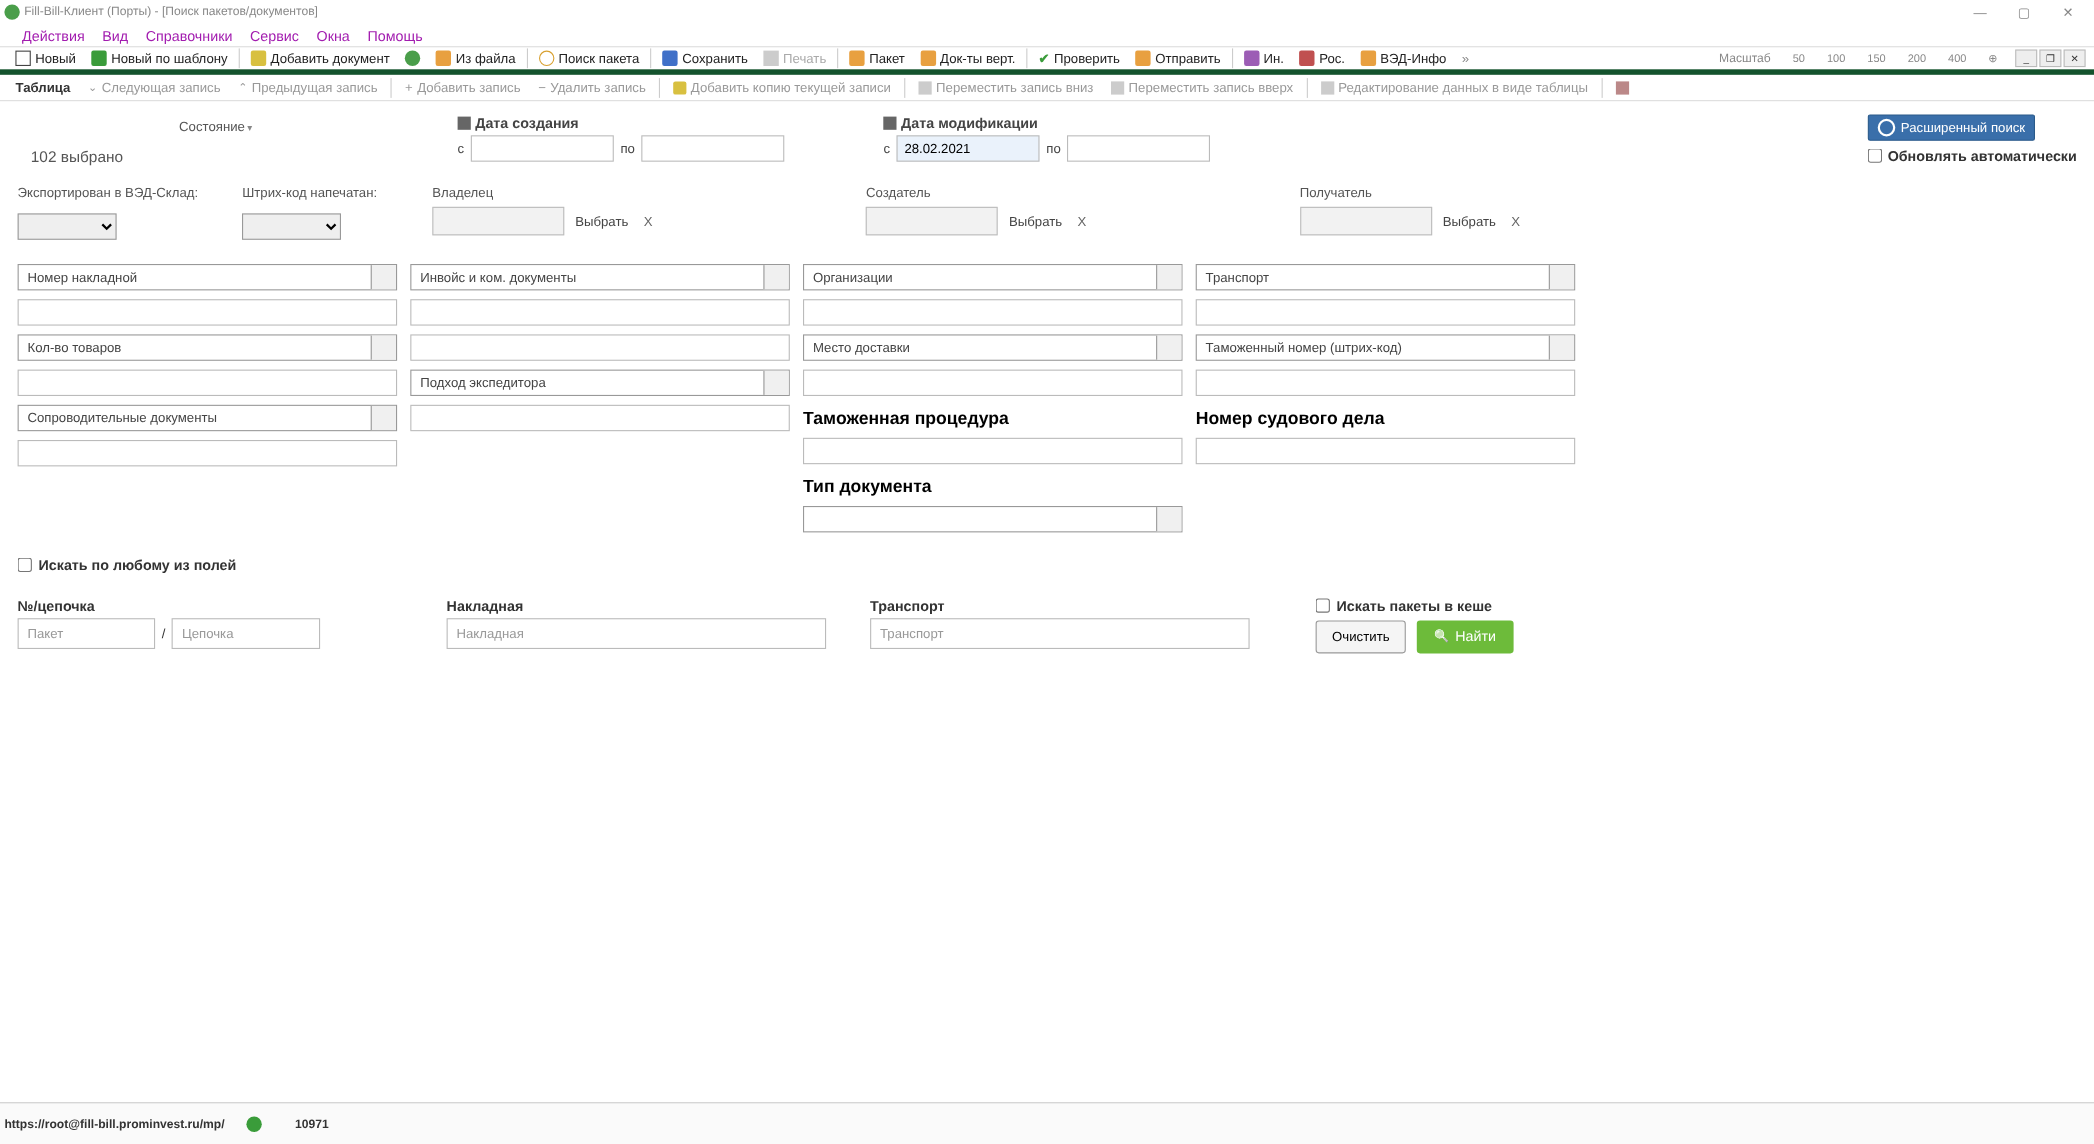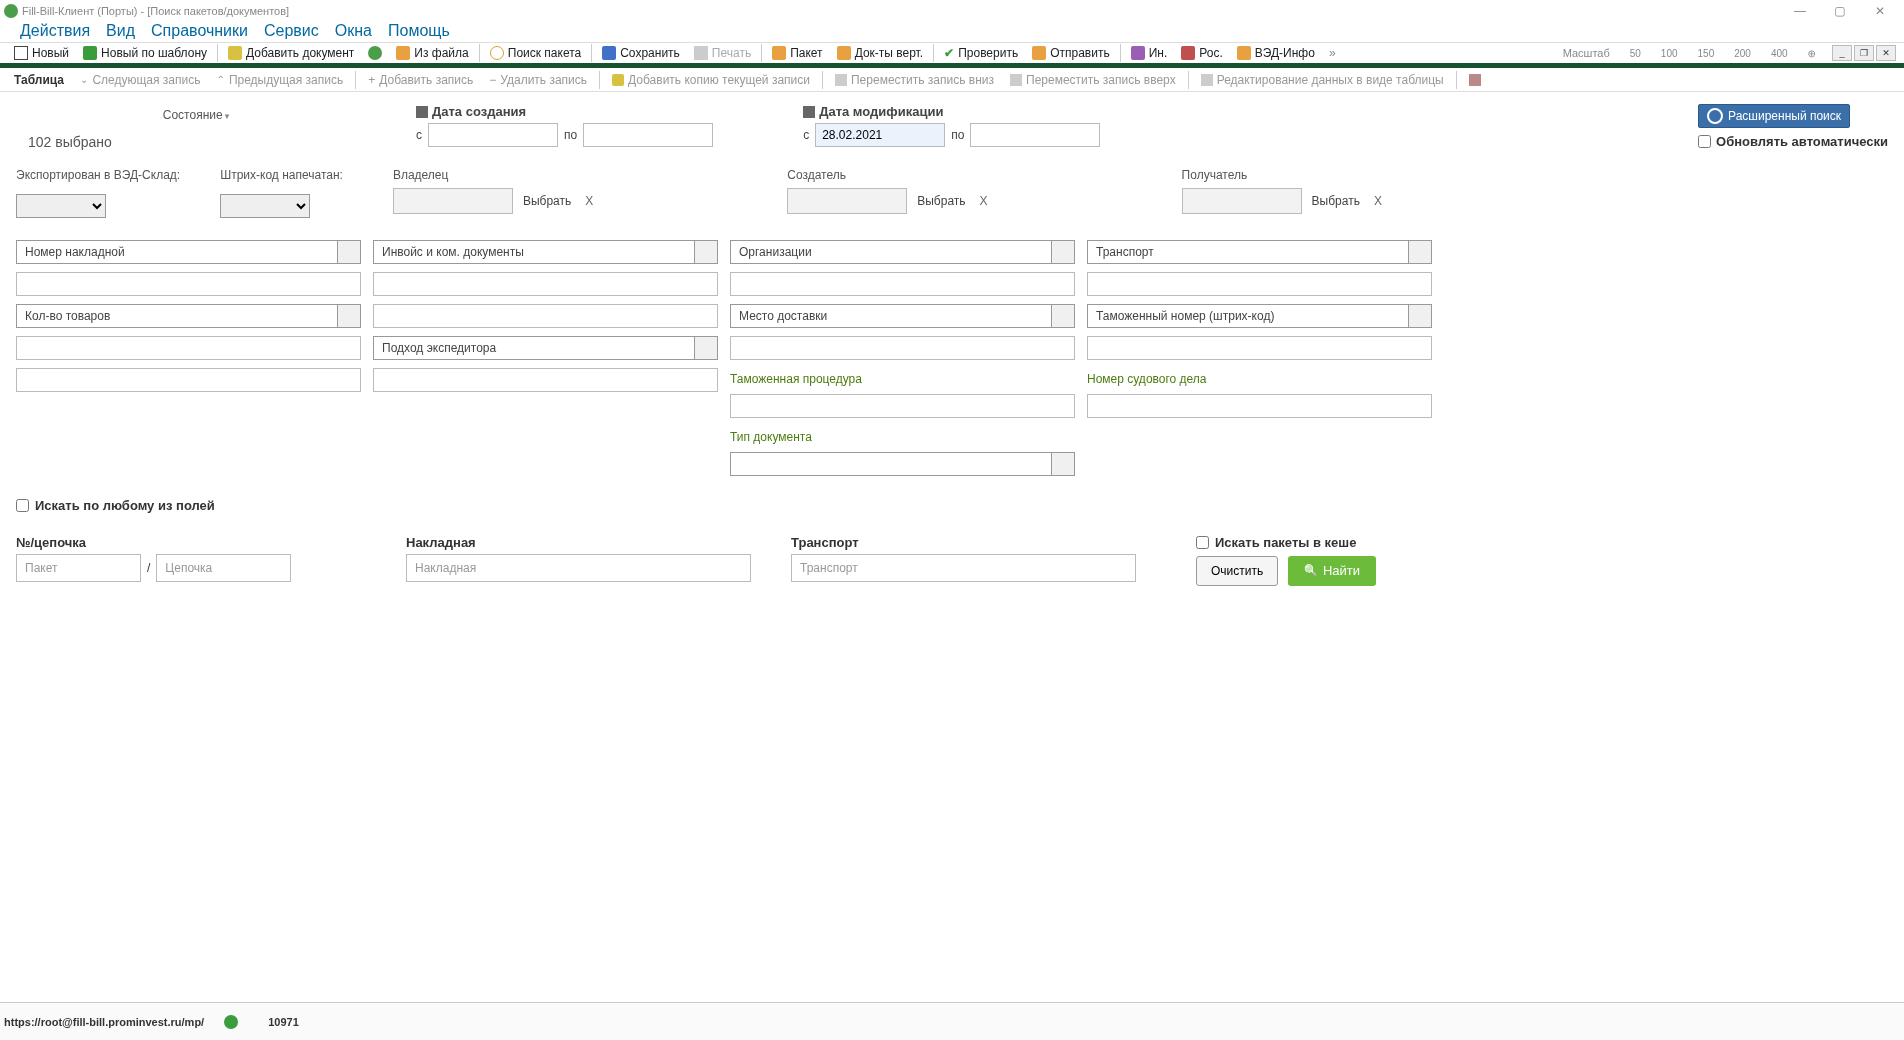--- a/index.html
+++ b/index.html
@@ -21,24 +21,25 @@
   background: #fff;
   color: #888;
   font-size: 11px;
 }
 .titlebar .app-icon { width: 14px; height: 14px; background: #4a9e4a; border-radius: 50%; margin-right: 4px; }
 .titlebar-spacer { flex: 1; }
 .titlebar-btn { width: 40px; height: 22px; display: flex; align-items: center; justify-content: center; color: #888; font-size: 12px; }
 .menubar {
   height: 20px;
   display: flex;
+  align-items: center;
   padding: 0 20px;
   gap: 16px;
-  color: #0369a1;
-  font-size: 16px;
+  color: #a21caf;
+  font-size: 13px;
 }
 .toolbar1 {
   height: 26px;
   display: flex;
   align-items: center;
   padding: 0 8px;
   border-top: 1px solid #ddd;
   border-bottom: 5px solid #14532d;
   gap: 2px;
 }
@@ -112,21 +113,21 @@
 .owner-row input[type=text] { width:120px; height:26px; border:1px solid #bbb; background:#f2f2f2; padding:0 4px;}
 .link-btn { font-size:12px; color:#444; cursor:pointer; padding:0 4px;}
 .x-btn { font-size:12px; color:#666; cursor:pointer; padding:0 4px;}
 
 .filter-grid { display:flex; gap:12px; margin-top:22px;}
 .filter-col { display:flex; flex-direction:column; gap:8px; width:345px;}
 .sel-wide { position:relative; width:100%; height:24px; border:1px solid #999; background:#fff; display:flex; align-items:center; padding:0 24px 0 8px; font-size:12px; color:#444;}
 .sel-wide::after { content:""; position:absolute; right:0; top:0; width:22px; height:100%; border-left:1px solid #999; background:#f0f0f0; display:flex; align-items:center; justify-content:center;}
 .sel-caret { position:absolute; right:6px; top:7px; font-size:9px; color:#333; pointer-events:none;}
 .txt-below { width:100%; height:24px; border:1px solid #bbb; padding:0 6px;}
-.plain-label { font-size:12px; color:#4d7c0f; margin-top:4px;}
+.plain-label { font-size:16px; color:#000000; margin-top:4px;font-weight:bold;}
 
 .row-bottom { display:flex; gap:40px; margin-top:22px; align-items:flex-start;}
 .checkbox-line { display:flex; align-items:center; gap:6px; font-size:13px; font-weight:bold; color:#333;}
 .checkbox-line input { width:13px; height:13px;}
 .field-group { display:flex; flex-direction:column; gap:4px;}
 .field-group .fg-label { font-size:13px; font-weight:bold; color:#333;}
 .inp { height:28px; border:1px solid #bbb; padding:0 8px; font-size:12px; color:#888;}
 .inp::placeholder { color:#999;}
 .btn-row { display:flex; gap:10px; align-items:center;}
 .btn-clear { height:30px; padding:0 14px; border:1px solid #999; background:#f5f5f5; font-size:12px; border-radius:3px;}
@@ -377,20 +378,24 @@
       <div class="sel-wide">
           <span>Номер накладной</span>
           <span class="sel-caret">⌄</span>
         </div>
       <input class="txt-below" style="">
       <div class="sel-wide">
           <span>Кол-во товаров</span>
           <span class="sel-caret">⌄</span>
         </div>
       <input class="txt-below" style="">
+      <div class="sel-wide">
+          <span>Сопроводительные документы</span>
+          <span class="sel-caret">⌄</span>
+        </div>
       <input class="txt-below" style="">
     </div>
     <div class="filter-col">
       <div class="sel-wide">
           <span>Инвойс и ком. документы</span>
           <span class="sel-caret">⌄</span>
         </div>
       <input class="txt-below" style="">
       <input class="txt-below" style="">
       <div class="sel-wide">

